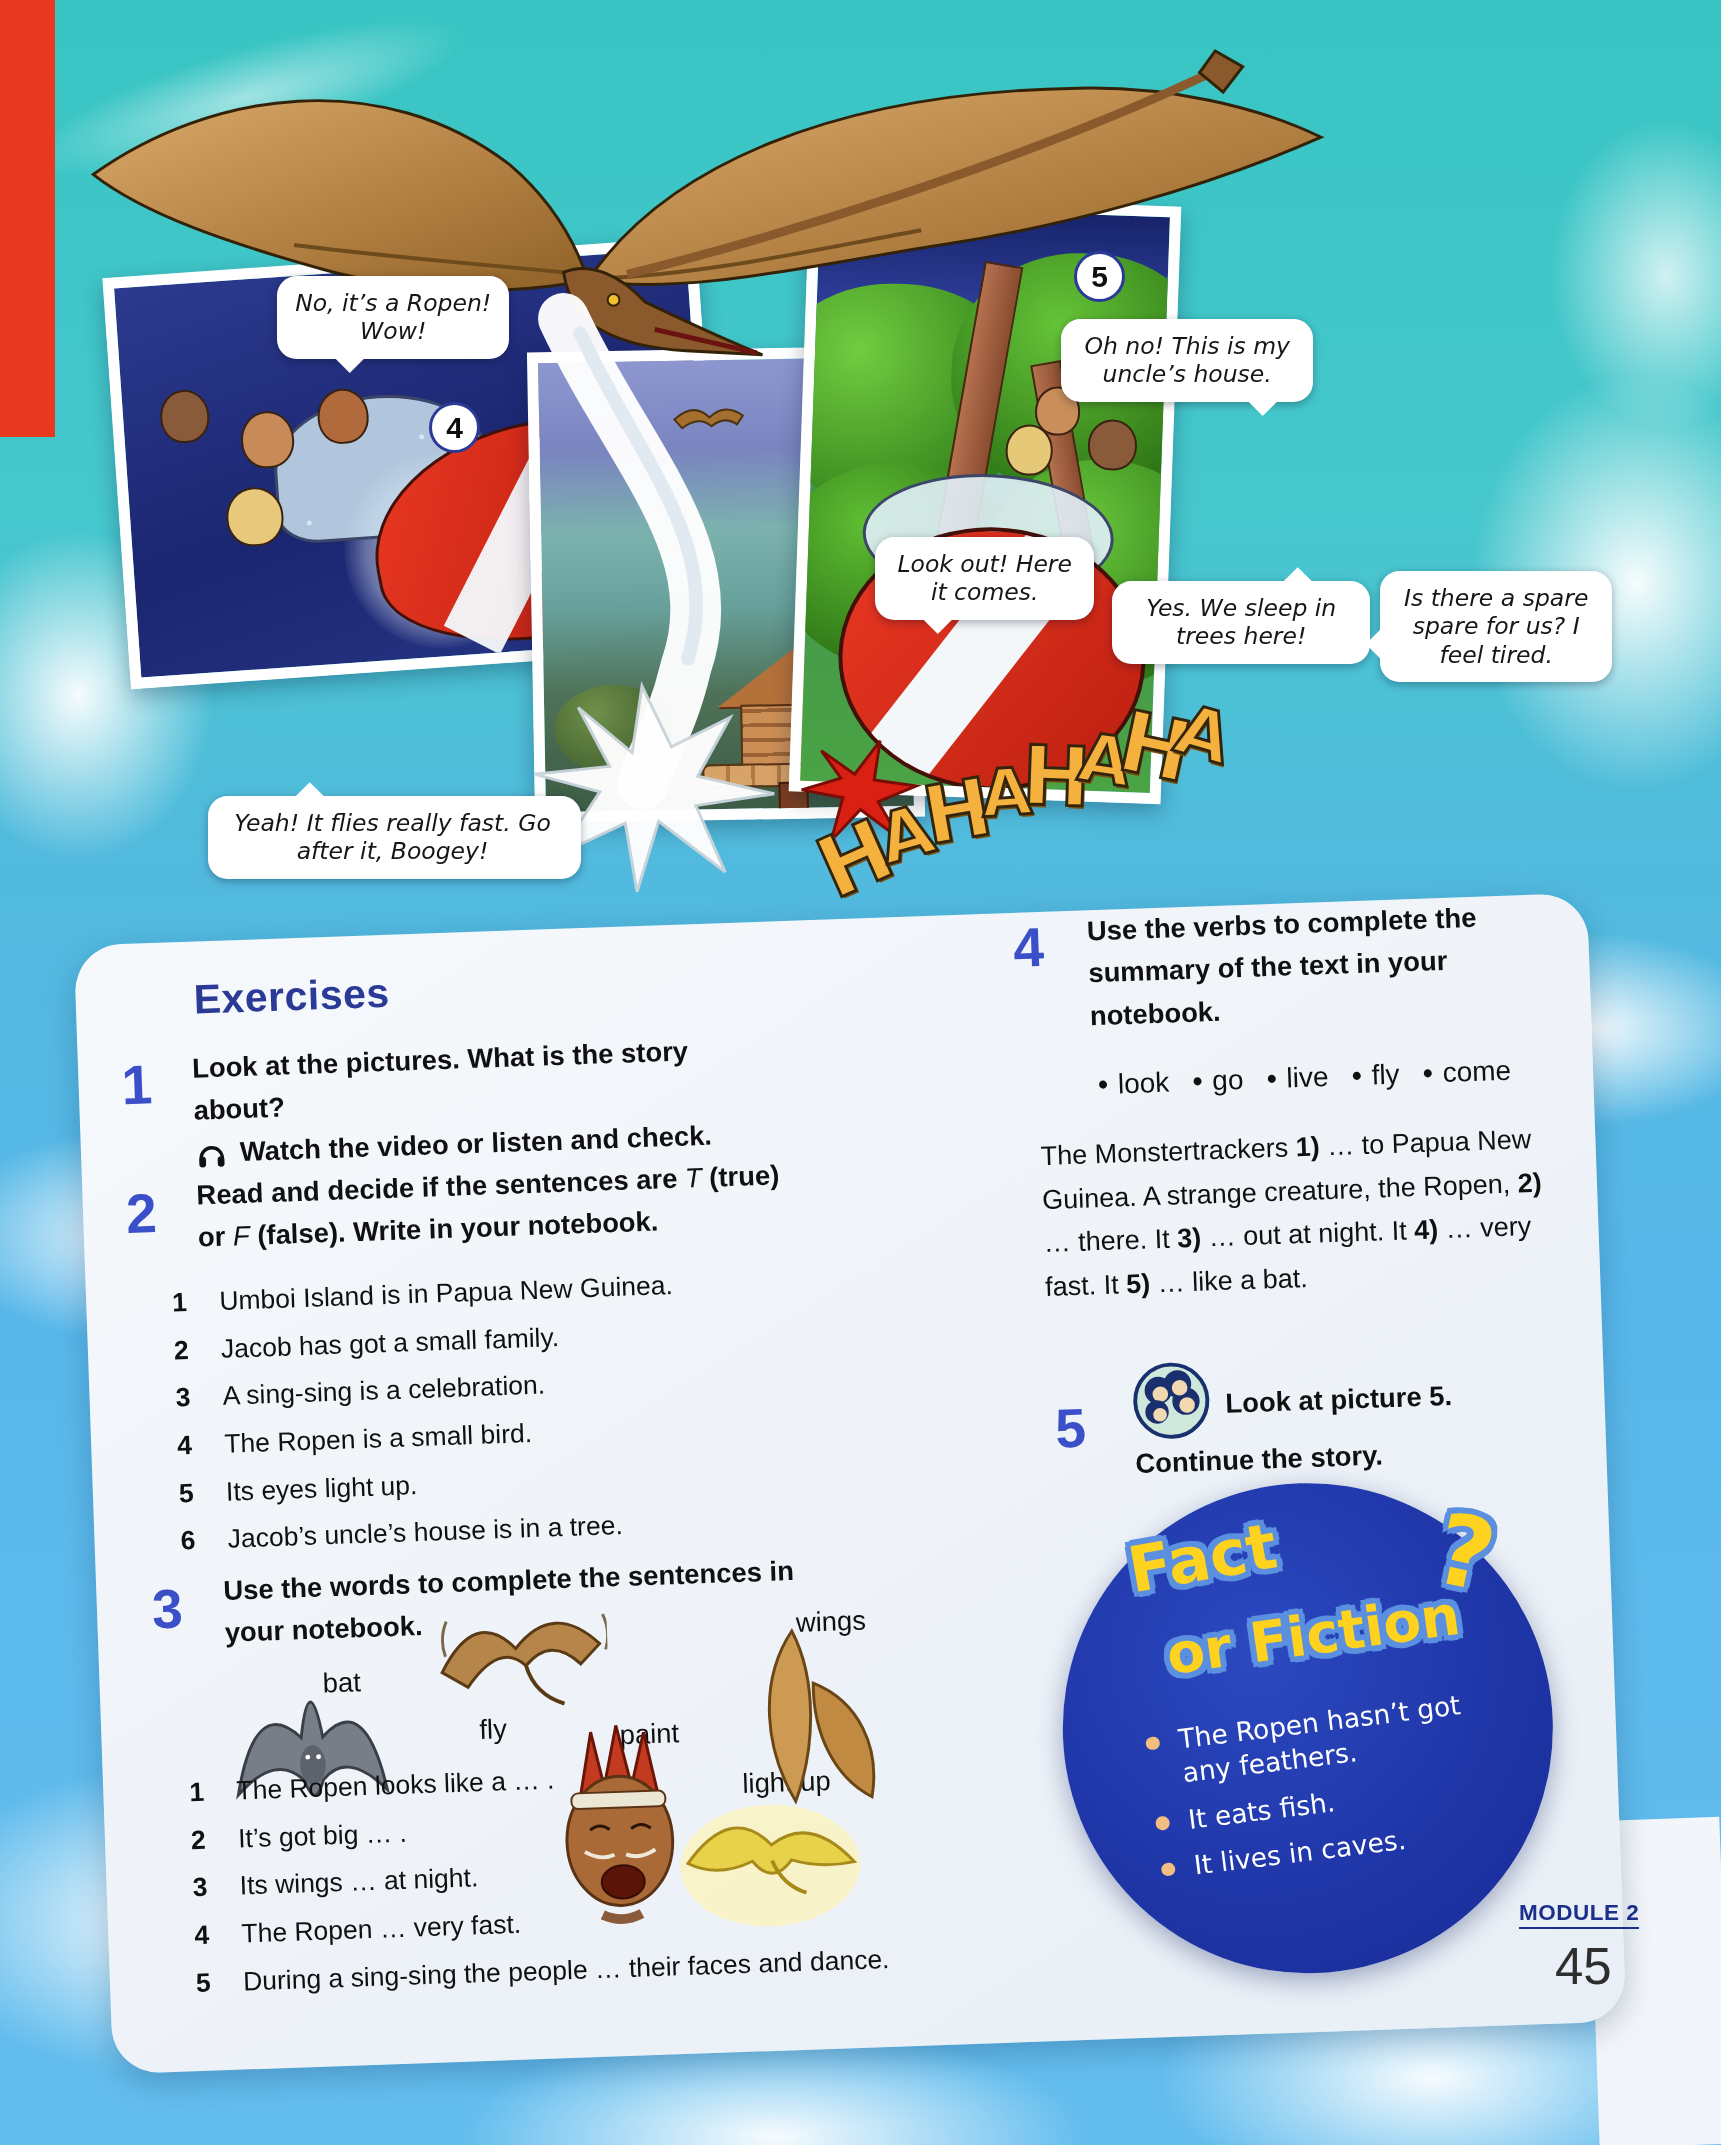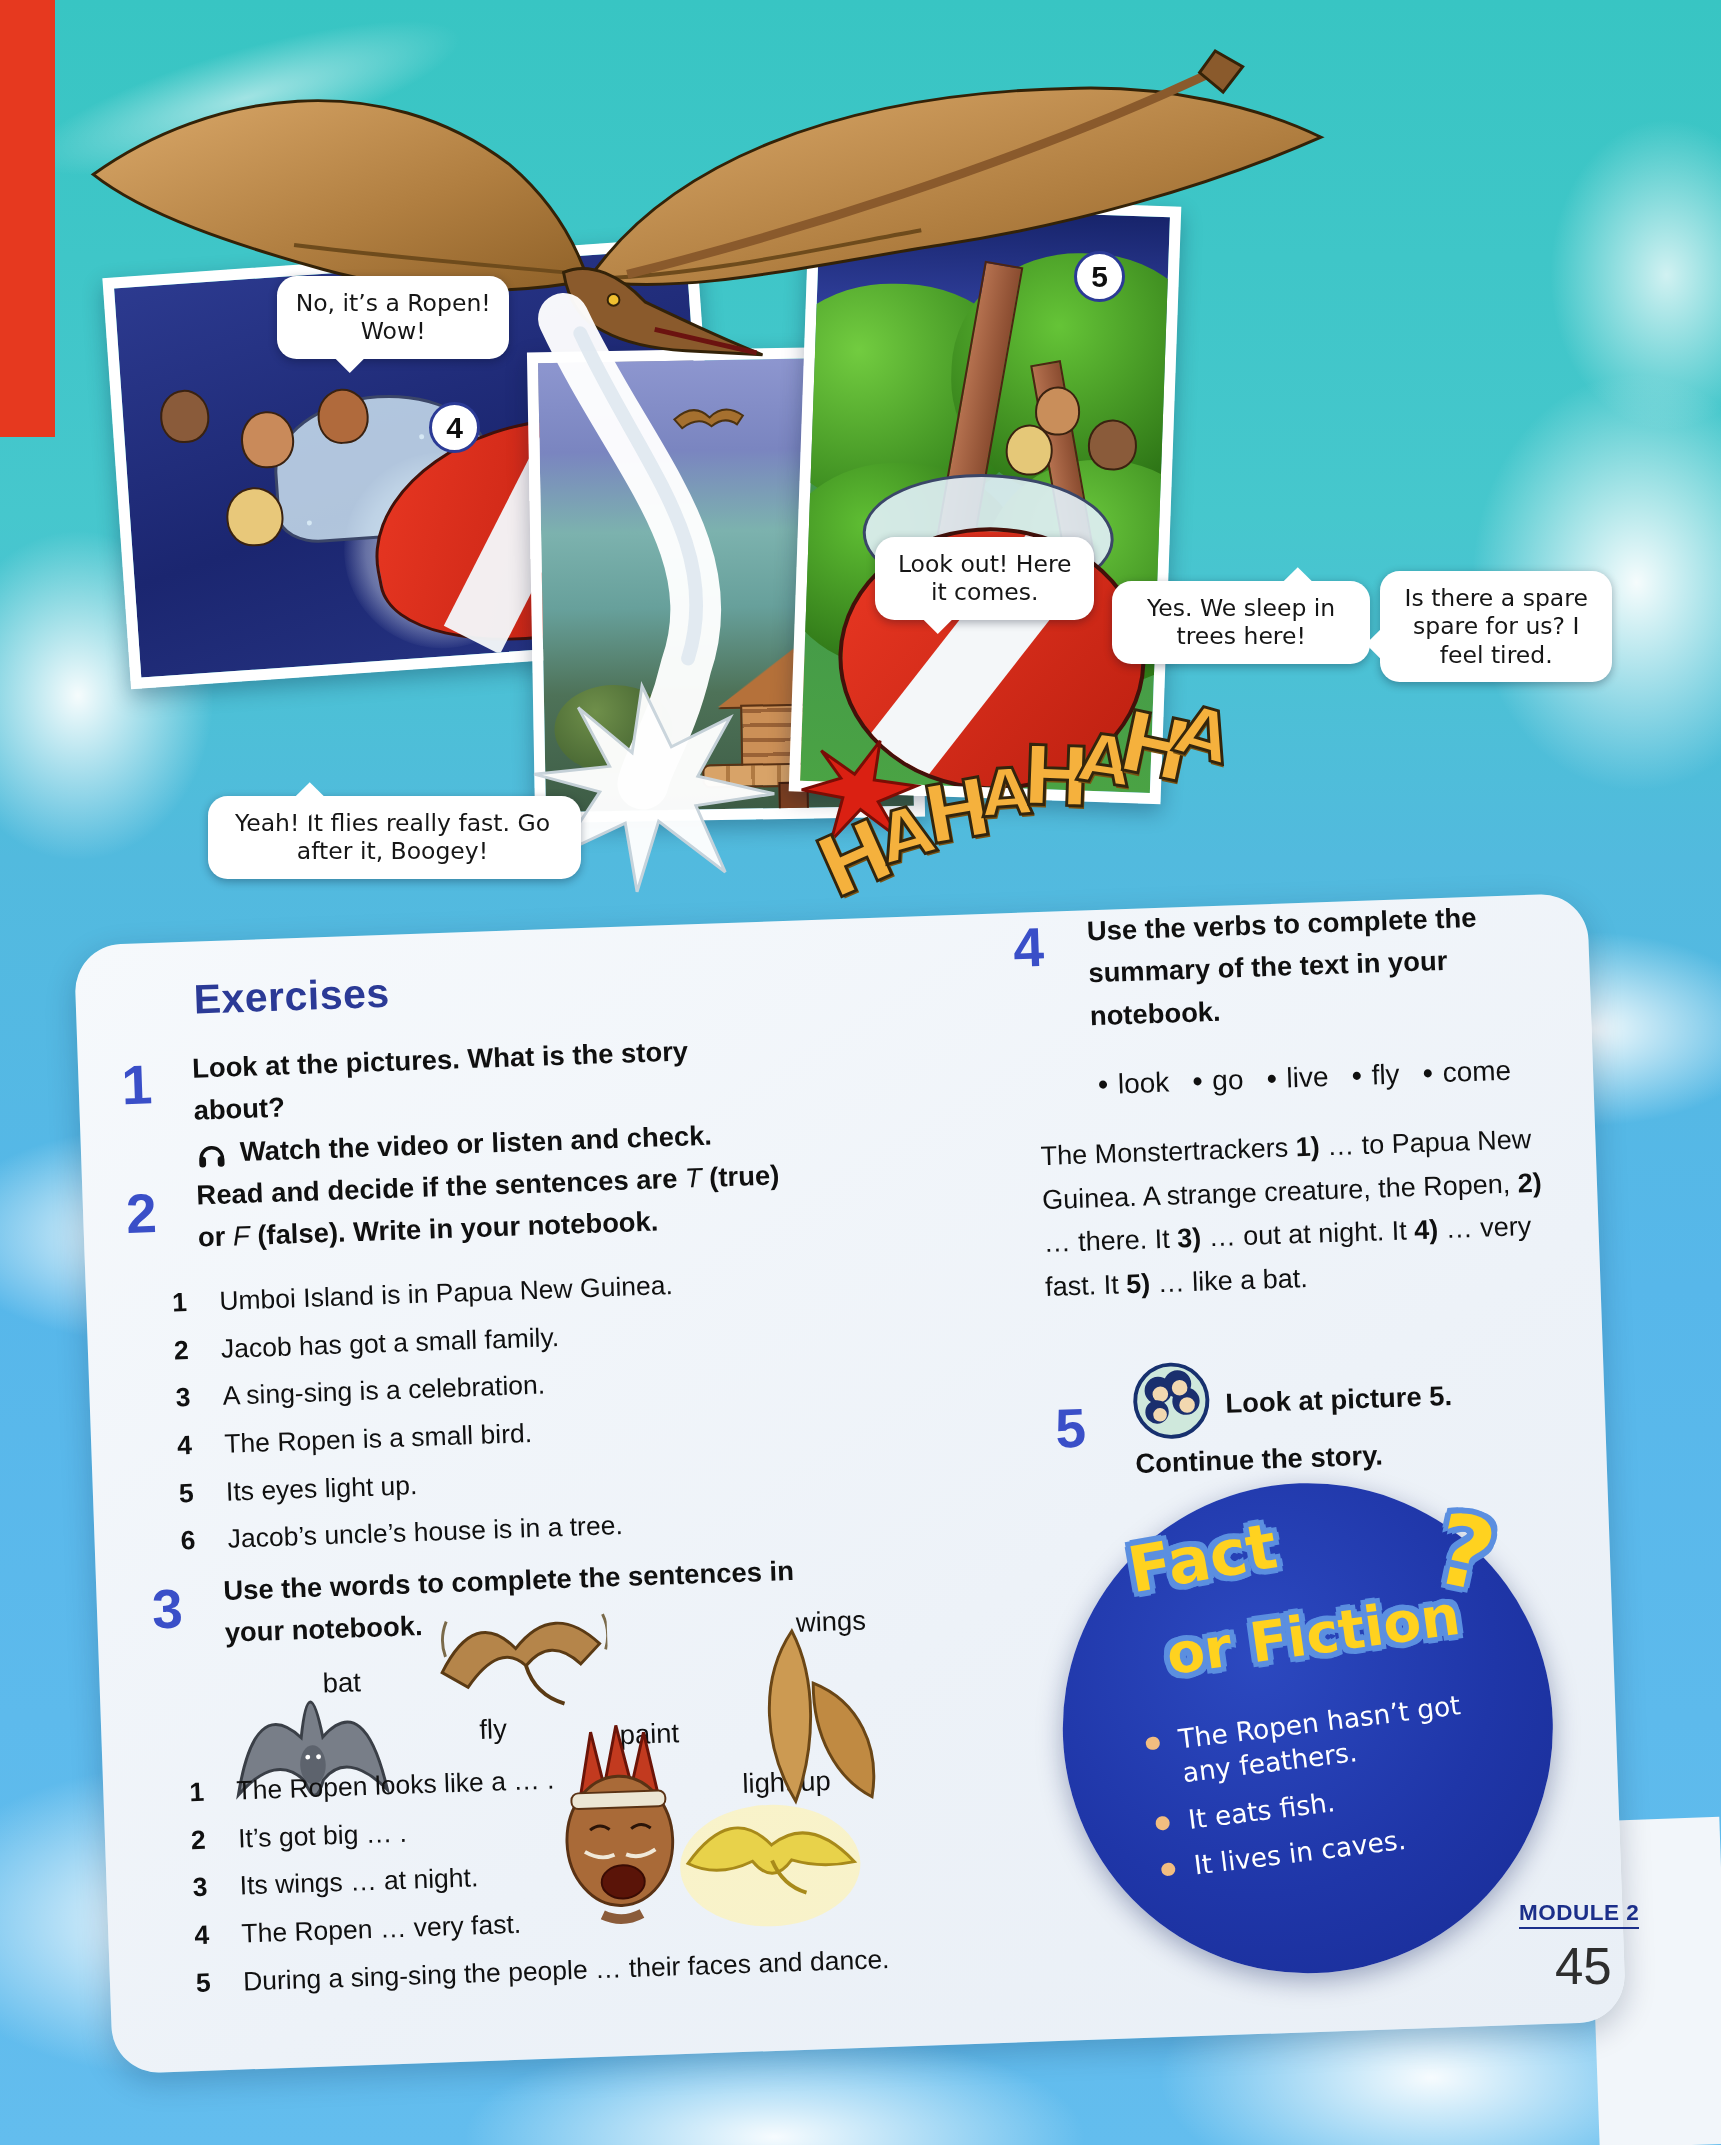--- a/index.html
+++ b/index.html
@@ -46,21 +46,21 @@
   .wind5{position:absolute;left:54px;top:263px;width:245px;height:118px;border-radius:50%;background:rgba(225,240,248,.9);border:3.9px solid #3b4668;}
   .cabin-roof{position:absolute;left:174px;top:290px;width:0;height:0;border-left:76px solid transparent;border-right:76px solid transparent;border-bottom:57px solid #b5713a;filter:drop-shadow(0 2px 0 #5a3214);}
   .cabin-wall{position:absolute;left:196px;top:345px;width:110px;height:61px;background:repeating-linear-gradient(0deg,#cc9057 0 10.8px,#9a6236 10.8px 14.7px);border:2.9px solid #5a3214;}
   .cabin-base{position:absolute;left:157px;top:404px;width:182px;height:19.6px;background:repeating-linear-gradient(90deg,#d8a368 0 21.6px,#b07a42 21.6px 25.5px);border:2.9px solid #5a3214;border-radius:7.8px;}
   .cabin-trunk{position:absolute;left:233px;top:423px;width:25.5px;height:69px;background:#7c3f20;border:2.9px solid #451f0c;}
   .bushM{position:absolute;border-radius:50%;background:radial-gradient(circle at 35% 30%,#6f8f4a,#41602f 75%);}
   
   .art-overlay{position:absolute;left:0;top:0;z-index:4;pointer-events:none;}
   
   .bubble{position:absolute;background:#fff;border-radius:19.6px;padding:12.7px 15.7px;text-align:center;
-    font-family:"DejaVu Sans",sans-serif;font-size:23.5px;line-height:1.22;color:#161616;
+    font-family:"DejaVu Sans",sans-serif;font-style:italic;font-size:23.5px;line-height:1.22;color:#161616;
     box-shadow:0 2.9px 8.8px rgba(0,10,30,.3);z-index:6;}
   .tail{position:absolute;width:23.5px;height:23.5px;background:#fff;transform:rotate(45deg);}
   .b1{left:277px;top:276px;width:201px;} .b1 .tail{bottom:-8.8px;left:61px;}
   .b2{left:1061px;top:319px;width:221px;} .b2 .tail{bottom:-8.8px;right:39px;}
   .b3{left:1396px;top:441px;width:174px;} .b3 .tail{bottom:-8.8px;left:33px;}
   .b4{left:875px;top:537px;width:188px;} .b4 .tail{bottom:-8.8px;left:51px;}
   .b5{left:1112px;top:581px;width:227px;} .b5 .tail{top:-8.8px;right:61px;}
   .b6{left:1380px;top:571px;width:201px;} .b6 .tail{left:-8.8px;top:61px;}
   .b7{left:208px;top:796px;width:345px;padding-left:12px;} .b7 .tail{top:-8.8px;left:90px;}
   .b8{left:629px;top:812px;width:276px;} .b8 .tail{top:-8.8px;left:129px;}
@@ -215,20 +215,21 @@
   </svg>
 
   <div class="badge badge4">
       <span>4</span>
     </div>
   <div class="badge badge5">
       <span>5</span>
     </div>
 
   <div class="bubble b1"><div class="tail"></div><span>No, it’s a Ropen! Wow!</span></div>
+  <div class="bubble b2"><div class="tail"></div><span>Oh no! This is my uncle’s house.</span></div>
   <div class="bubble b4"><div class="tail"></div><span>Look out! Here it comes.</span></div>
   <div class="bubble b5"><div class="tail"></div><span>Yes. We sleep in trees here!</span></div>
   <div class="bubble b6"><div class="tail"></div><span>Is there a spare spare for us? I feel tired.</span></div>
   <div class="bubble b7"><div class="tail"></div><span>Yeah! It flies really fast. Go after it, Boogey!</span></div>
 
   <div class="laugh">
     <span>H</span>
     <span>A</span>
     <span>H</span>
     <span>A</span>

